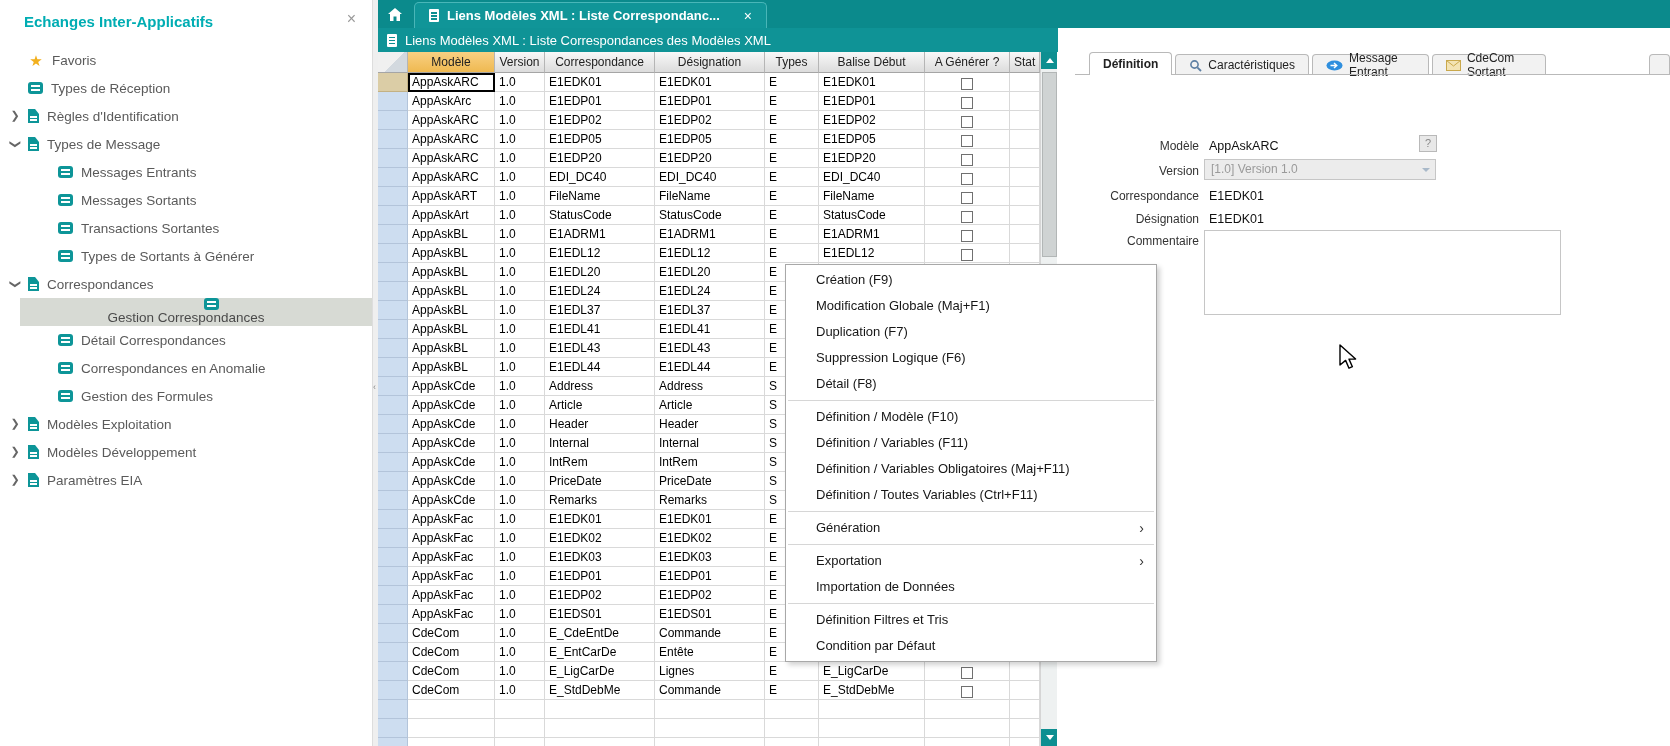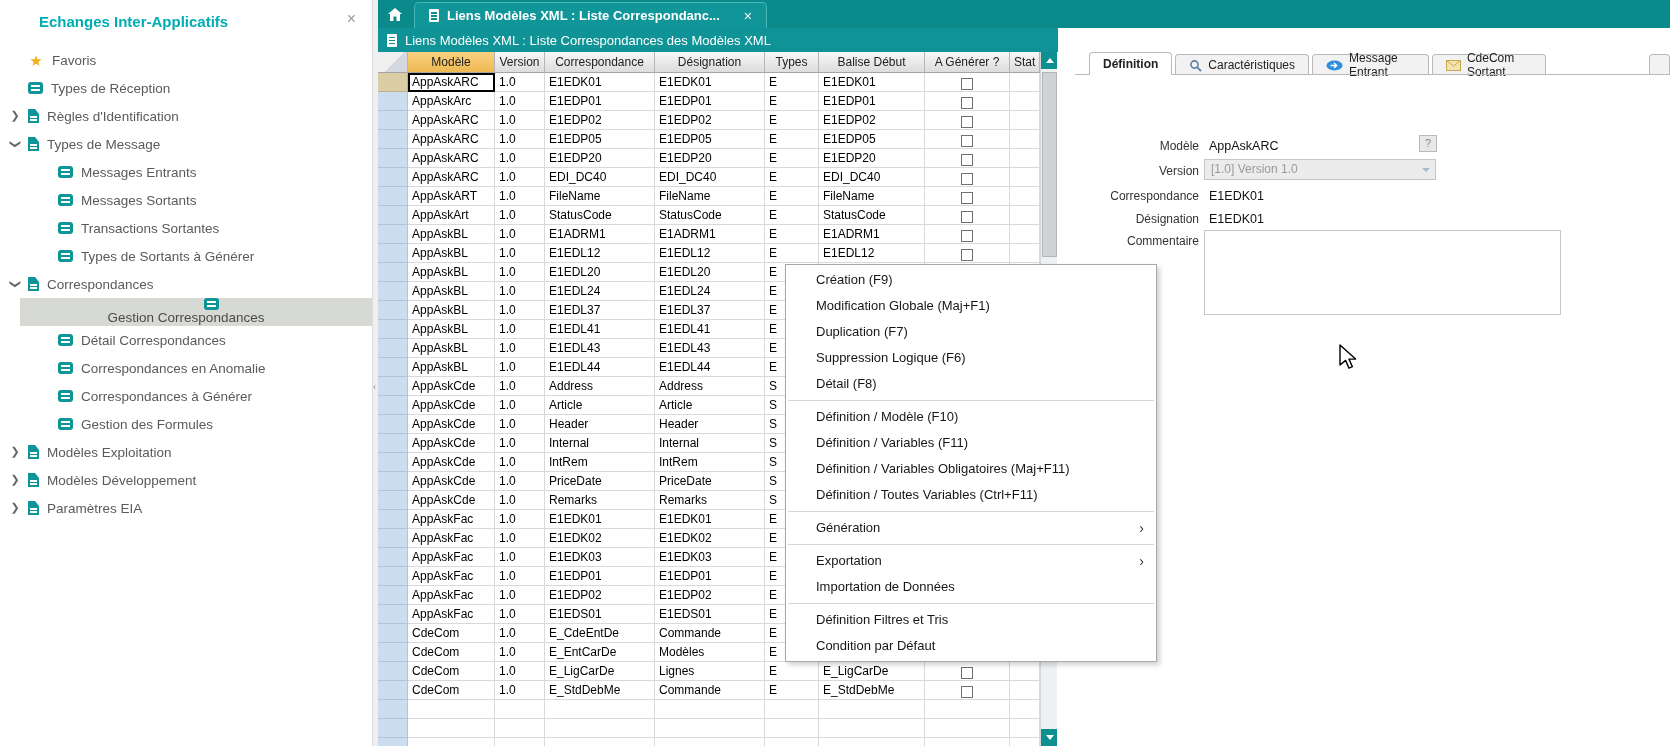--- a/index.html
+++ b/index.html
@@ -2,21 +2,21 @@
 <html><head>
 <meta charset="utf-8">
 <style>
   *{box-sizing:border-box;margin:0;padding:0;}
   html,body{width:1670px;height:746px;overflow:hidden;background:#fff;
     font-family:"Liberation Sans",sans-serif;}
   .stage{position:absolute;inset:0;width:1670px;height:746px;}
 
   
   .sidebar{position:absolute;left:0;top:0;width:372px;height:746px;background:#fff;}
-  .sidebar-title{position:absolute;left:24px;top:13px;color:#00adb3;font-weight:bold;font-size:15px;margin-left:15px;}
+  .sidebar-title{position:absolute;left:24px;top:13px;color:#00adb3;font-weight:bold;font-size:15px;}
   .sidebar-close{position:absolute;right:16px;top:10px;color:#999;font-size:16px;cursor:default;}
   .tree{position:absolute;left:0;right:0;top:46px;}
   .tree-item{height:28px;display:flex;align-items:center;font-size:13.5px;color:#5a5a5a;position:relative;}
   .tree-item.selected{background:linear-gradient(to right,#fff 20px,#d7dad4 20px);color:#4a4a4a;flex-direction:column;}
   .chev{position:absolute;left:8px;top:7px;width:14px;color:#666;font-size:11px;text-align:center;}
   .chev.expanded{transform:rotate(90deg);transform-origin:50% 55%;}
   .titem-icon{margin-right:8px;}
   .icon-star{color:#f2b01e;font-size:15px;line-height:1;width:16px;text-align:center;}
   .icon-screen{display:inline-block;width:15px;height:12px;background:#0d9598;border-radius:3px;position:relative;flex:none;}
   .icon-screen::before{content:'';position:absolute;left:3px;right:3px;top:3px;height:2px;background:#fff;box-shadow:0 4px 0 #fff;}
@@ -145,24 +145,20 @@
         <div class="tree-item">
           <span class="titem-icon icon-screen" style="margin-left: 58px;"></span>
           <span class="titem-label">Détail Correspondances</span>
         </div>
         <div class="tree-item">
           <span class="titem-icon icon-screen" style="margin-left: 58px;"></span>
           <span class="titem-label">Correspondances en Anomalie</span>
         </div>
         <div class="tree-item">
           <span class="titem-icon icon-screen" style="margin-left: 58px;"></span>
-          <span class="titem-label">Correspondances à Générer</span>
-        </div>
-        <div class="tree-item">
-          <span class="titem-icon icon-screen" style="margin-left: 58px;"></span>
           <span class="titem-label">Gestion des Formules</span>
         </div>
         <div class="tree-item">
           <span class="chev collapsed">❯</span>
           <span class="titem-icon icon-doc" style="margin-left: 28px;"></span>
           <span class="titem-label">Modèles Exploitation</span>
         </div>
         <div class="tree-item">
           <span class="chev collapsed">❯</span>
           <span class="titem-icon icon-doc" style="margin-left: 28px;"></span>
@@ -537,21 +533,21 @@
         <div class="gcell" style="width: 54px;">E</div>
         <div class="gcell" style="width: 106px;">E_CdeEntDe</div>
         <div class="gcell center" style="width: 85px;"><span class="cb"></span></div>
         <div class="gcell" style="width: 30px;"></div>
       </div>
       <div class="grow">
         <div class="gcell gutter" style="width: 30px;"></div>
         <div class="gcell" style="width: 87px;">CdeCom</div>
         <div class="gcell" style="width: 50px;">1.0</div>
         <div class="gcell" style="width: 110px;">E_EntCarDe</div>
-        <div class="gcell" style="width: 110px;">Modèles</div>
+        <div class="gcell" style="width: 110px;">Entête</div>
         <div class="gcell" style="width: 54px;">E</div>
         <div class="gcell" style="width: 106px;">E_EntCarDe</div>
         <div class="gcell center" style="width: 85px;"><span class="cb"></span></div>
         <div class="gcell" style="width: 30px;"></div>
       </div>
       <div class="grow">
         <div class="gcell gutter" style="width: 30px;"></div>
         <div class="gcell" style="width: 87px;">CdeCom</div>
         <div class="gcell" style="width: 50px;">1.0</div>
         <div class="gcell" style="width: 110px;">E_LigCarDe</div>

